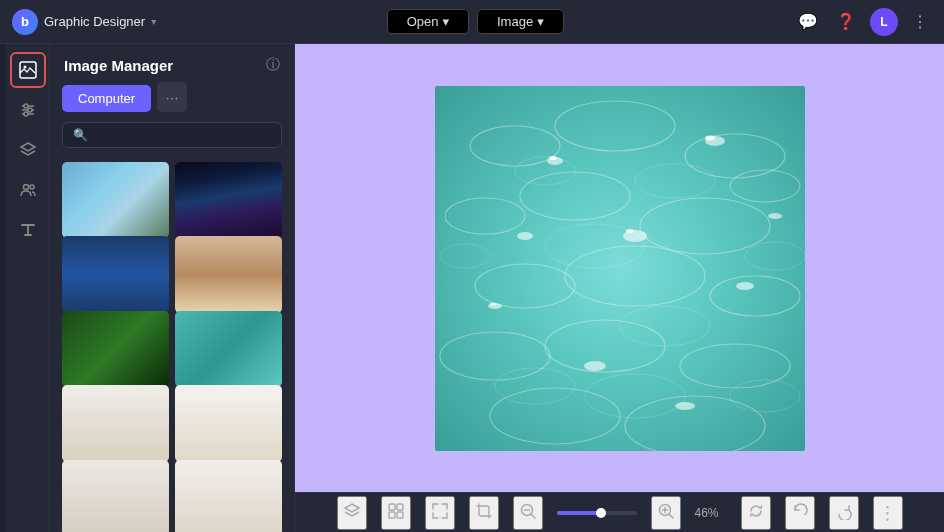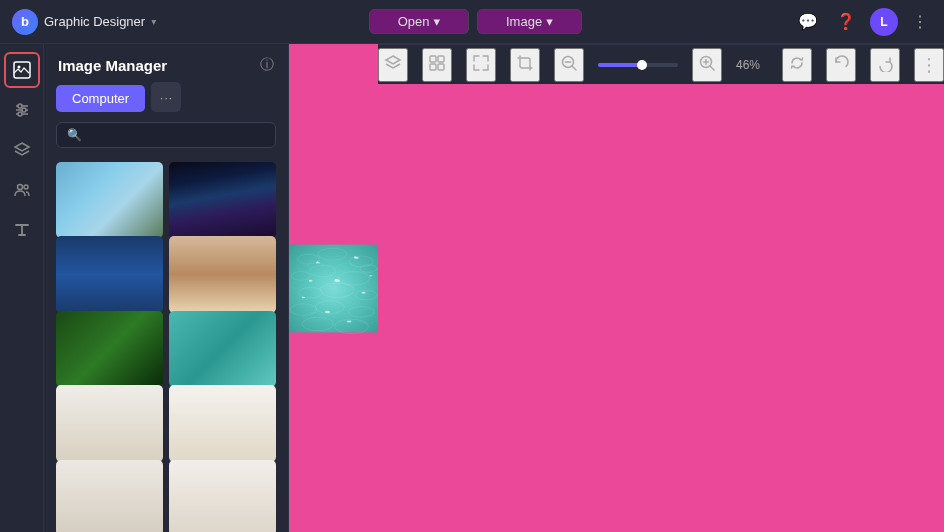--- a/index.html
+++ b/index.html
@@ -51,25 +51,25 @@
       font-size: 10px;
     }
     .topbar-center {
       flex: 1;
       display: flex;
       align-items: center;
       justify-content: center;
       gap: 8px;
     }
     .topbar-btn {
-      background: #701a75;
+      background: #000000;
       border: 1px solid #444;
       color: #ddd;
       border-radius: 5px;
-      padding: 4px 28px;
+      padding: 4px 19px;
       font-size: 13px;
       cursor: pointer;
       display: flex;
       align-items: center;
       gap: 4px;
     }
     .topbar-right {
       display: flex;
       align-items: center;
       gap: 10px;
@@ -97,20 +97,21 @@
       font-size: 12px;
       font-weight: bold;
       color: white;
     }
 
     
     .main {
       display: flex;
       flex: 1;
       overflow: hidden;
+      margin-left: 6px;
     }
 
     
     .left-nav {
       width: 44px;
       background: #252836;
       border-right: 1px solid #2e3247;
       display: flex;
       flex-direction: column;
       align-items: center;
@@ -227,23 +228,23 @@
     .image-grid::-webkit-scrollbar-thumb { background: #444; border-radius: 2px; }
     .img-thumb {
       border-radius: 5px;
       overflow: hidden;
       aspect-ratio: 1.4/1;
       cursor: pointer;
     }
     
     .canvas-area {
       flex: 1;
-      background: #ec4899;
-      display: flex;
-      flex-direction: row;
+      background: #c4b5fd;
+      display: flex;
+      flex-direction: column;
       position: relative;
       overflow: hidden;
     }
     .canvas-main {
       flex: 1;
       display: flex;
       align-items: center;
       justify-content: center;
       overflow: hidden;
     }

